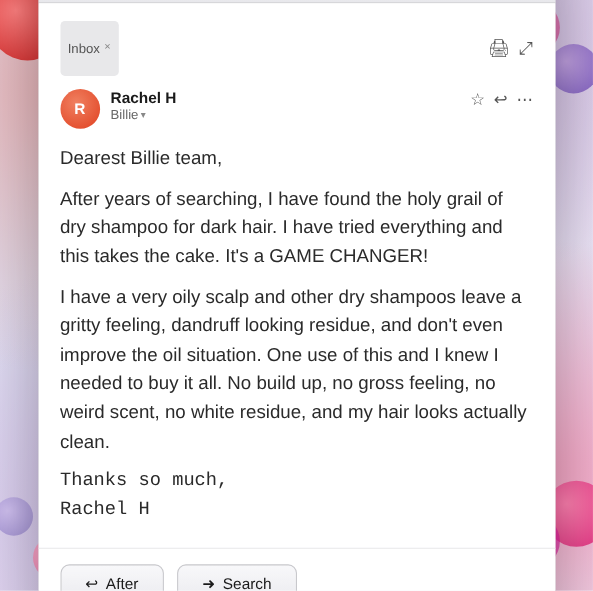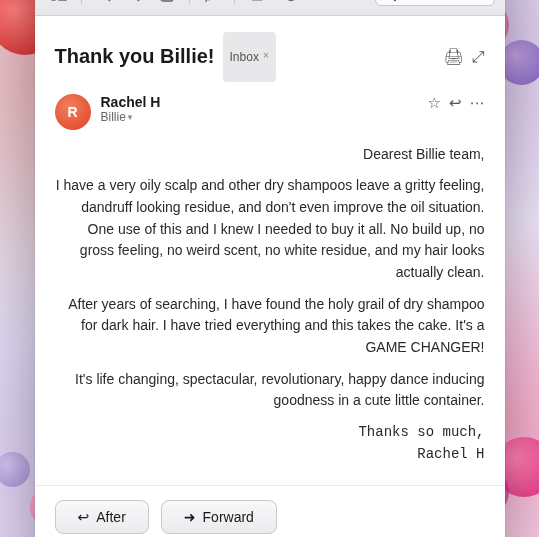--- a/index.html
+++ b/index.html
@@ -227,24 +227,23 @@
       align-items: center;
       gap: 8px;
     }
     .sender-action-icon {
       color: #555;
       font-size: 15px;
       cursor: pointer;
     }
 
     .email-body {
-      font-size: 14px;
+      font-size: 17px;
       line-height: 1.55;
       color: #2a2a2a;
-      text-align: right;
     }
     .email-body p {
       margin-bottom: 10px;
     }
     .email-body p:last-child {
       margin-bottom: 0;
       font-family: Liberation Mono, monospace;
     }
 
     
@@ -362,21 +361,20 @@
     </div>
     <div class="search-box">
       <span class="search-icon-small">🔍</span>
       <span class="search-input-text">Search</span>
     </div>
   </div>
 
   <div class="email-content">
 
     <div class="email-subject-row">
-      <span class="email-subject">Thank you Billie!</span>
       <div class="inbox-badge">
         <span>Inbox</span>
         <span class="inbox-close">×</span>
       </div>
       <div class="email-actions-top">
         <span class="action-icon">🖨</span>
         <span class="action-icon">⤢</span>
       </div>
     </div>
 
@@ -393,35 +391,34 @@
       </div>
       <div class="sender-actions">
         <span class="sender-action-icon">☆</span>
         <span class="sender-action-icon">↩</span>
         <span class="sender-action-icon">⋯</span>
       </div>
     </div>
 
     <div class="email-body">
       <p>Dearest Billie team,</p>
+      <p>After years of searching, I have found the holy grail of dry shampoo for dark hair. I have tried everything and this takes the cake. It's a GAME CHANGER!</p>
       <p>I have a very oily scalp and other dry shampoos leave a gritty feeling, dandruff looking residue, and don't even improve the oil situation. One use of this and I knew I needed to buy it all. No build up, no gross feeling, no weird scent, no white residue, and my hair looks actually clean.</p>
-      <p>After years of searching, I have found the holy grail of dry shampoo for dark hair. I have tried everything and this takes the cake. It's a GAME CHANGER!</p>
-      <p>It's life changing, spectacular, revolutionary, happy dance inducing goodness in a cute little container.</p>
       <p>Thanks so much,<br>Rachel H</p>
     </div>
   </div>
 
   <div class="action-buttons">
     <button class="btn">
       <span>↩</span>
       <span>After</span>
     </button>
     <button class="btn">
       <span>➜</span>
-      <span>Forward</span>
+      <span>Search</span>
     </button>
   </div>
 
   <div class="billie-logo">
     <span class="billie-text">
       <span>billie</span>
     </span>
   </div>
 
 </div>

